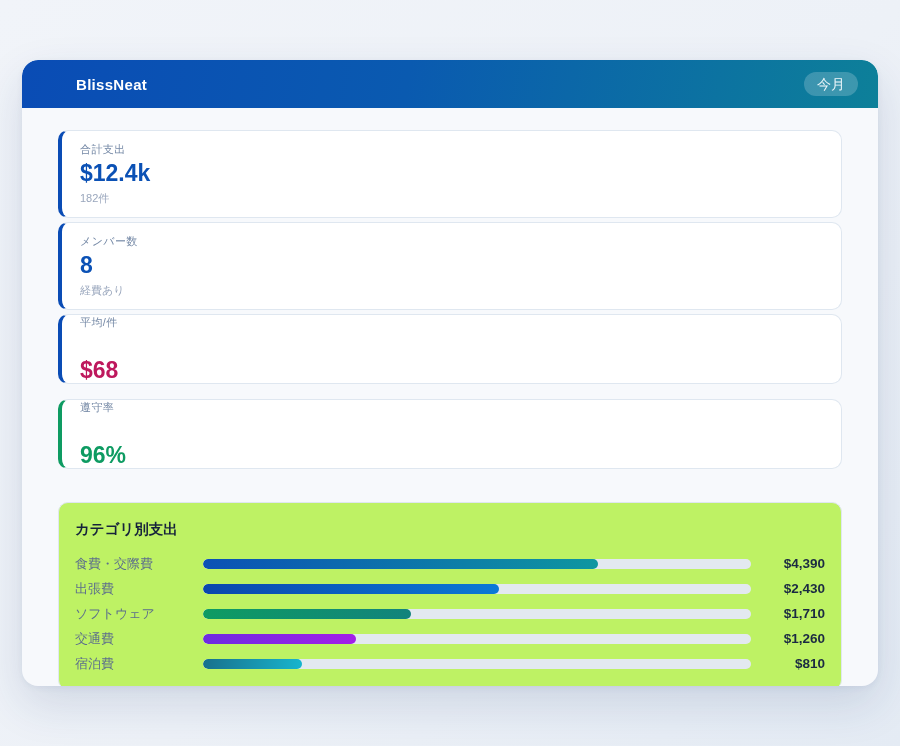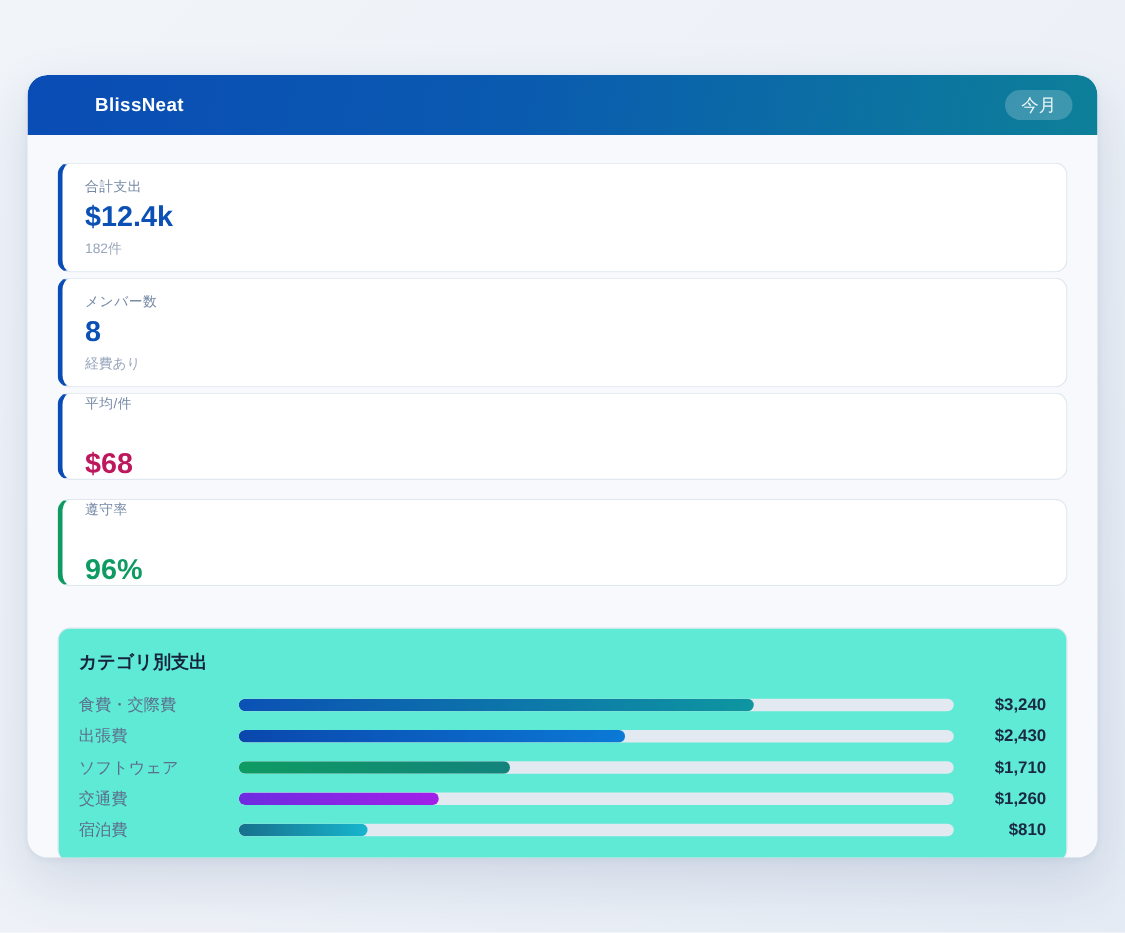--- a/index.html
+++ b/index.html
@@ -18,33 +18,33 @@
     height:48px; display:flex; align-items:center; justify-content:space-between;
     padding:0 20px 0 22px;
     background:linear-gradient(100deg,#0a4cb5 0%,#0a5ab0 45%,#0d8099 100%);
     border-radius:16px 16px 0 0;
   }
   .app-title { color:#ffffff; font-size:15px; font-weight:bold; letter-spacing:.3px;margin-left:32px; }
   .period-badge {
     background:rgba(255,255,255,.2); color:#eef7fa; font-size:14px;
     padding:5px 13px; border-radius:999px; line-height:1; cursor:default;
   }
-  .content { padding:22px 24px 0; }
+  .content { padding:22px 36px 0; }
   .stats-list { display:flex; flex-direction:column; }
   .stat-card {
     background:#ffffff; border:1px solid #dfe7f0; border-left:4px solid #0a4cb5;
     border-radius:10px; height:88px; margin-bottom:4px;
     padding:0 18px; display:flex; flex-direction:column; justify-content:center; gap:4px;
   }
   .stat-card.compact { height:70px; margin-bottom:15px;gap:28px; }
   .stat-label { font-size:11px; color:#7589a6; letter-spacing:.4px; }
   .stat-value { font-size:23px; font-weight:bold; color:#0b51b5; line-height:1.1; }
   .stat-sub { font-size:11px; color:#9aa7bd; }
   .category-card {
-    background:#5eead4; border:1px solid #dfe7f0; border-radius:10px;
+    background:#bef264; border:1px solid #dfe7f0; border-radius:10px;
     margin-top:18px; padding:17px 16px 13px;
   }
   .category-title { font-size:14.5px; font-weight:bold; color:#16233b; margin-bottom:12px; }
   .cat-row { display:grid; grid-template-columns:120px 1fr 66px; align-items:center; height:25px; column-gap:8px; }
   .cat-label { font-size:13px; color:#5c6e8c; white-space:nowrap; overflow:hidden; }
   .bar-track { height:10px; background:#e3e9f0; border-radius:5px; overflow:hidden; }
   .bar-fill { height:10px; border-radius:5px; }
   .cat-amount { font-size:13.5px; font-weight:bold; color:#1b2a42; text-align:right; }
 </style>
 </head>
@@ -84,21 +84,21 @@
 </div>
 
     <div class="category-card">
       <div class="category-title">カテゴリ別支出</div>
       <div id="cat-rows">
   <div class="cat-row">
     <span class="cat-label">食費・交際費</span>
     <div class="bar-track">
       <div class="bar-fill" style="width: 72%; background: linear-gradient(90deg, rgb(11, 81, 181), rgb(14, 150, 160));"></div>
     </div>
-    <span class="cat-amount">$3,240</span>
+    <span class="cat-amount">$4,390</span>
   </div>
 
   <div class="cat-row">
     <span class="cat-label">出張費</span>
     <div class="bar-track">
       <div class="bar-fill" style="width: 54%; background: linear-gradient(90deg, rgb(10, 71, 173), rgb(11, 121, 214));"></div>
     </div>
     <span class="cat-amount">$2,430</span>
   </div>
 

